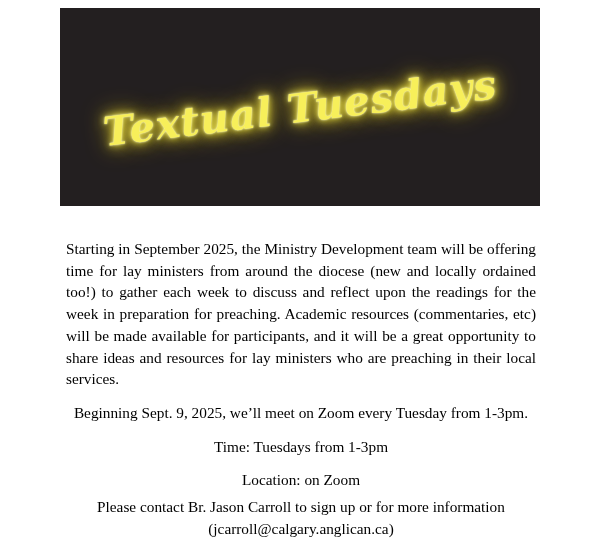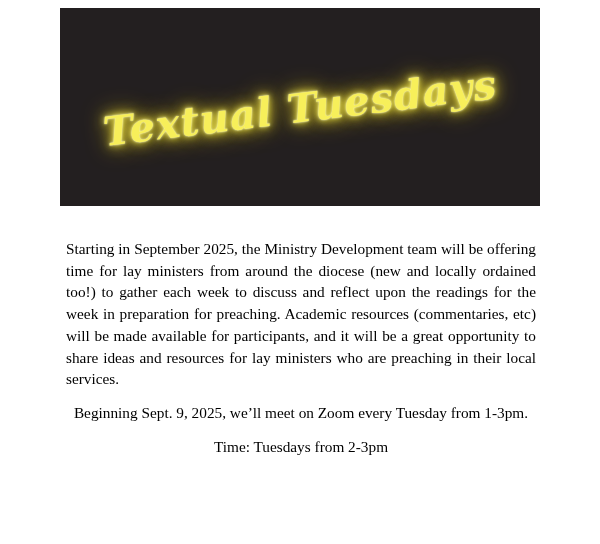--- a/index.html
+++ b/index.html
@@ -88,17 +88,22 @@
 
 <div class="page">
 
   <div class="banner">
     <div class="banner-title">Textual Tuesdays</div>
   </div>
 
   <div class="body-copy">
     <p class="para">Starting in September 2025, the Ministry Development team will be offering time for lay ministers from around the diocese (new and locally ordained too!)  to gather each week to discuss and reflect upon the readings for the week in preparation for preaching. Academic resources (commentaries, etc) will be made available for participants, and it will be a great opportunity to share ideas and resources for lay ministers who are preaching in their local services.</p>
     <p class="para short">Beginning Sept. 9, 2025, we’ll meet on Zoom every Tuesday from 1-3pm.</p>
-    <p class="para short">Time: Tuesdays from 2-3pm</p>
+    <p class="para short">Time: Tuesdays from 1-3pm</p>
+    <p class="para short">Location: on Zoom</p>
   </div>
 
+  <div class="contact">
+    <span class="line">Please contact Br. Jason Carroll to sign up or for more information</span>
+    <span class="line">(jcarroll@calgary.anglican.ca)</span>
+  </div>
 
 </div>
 
 </body></html>

